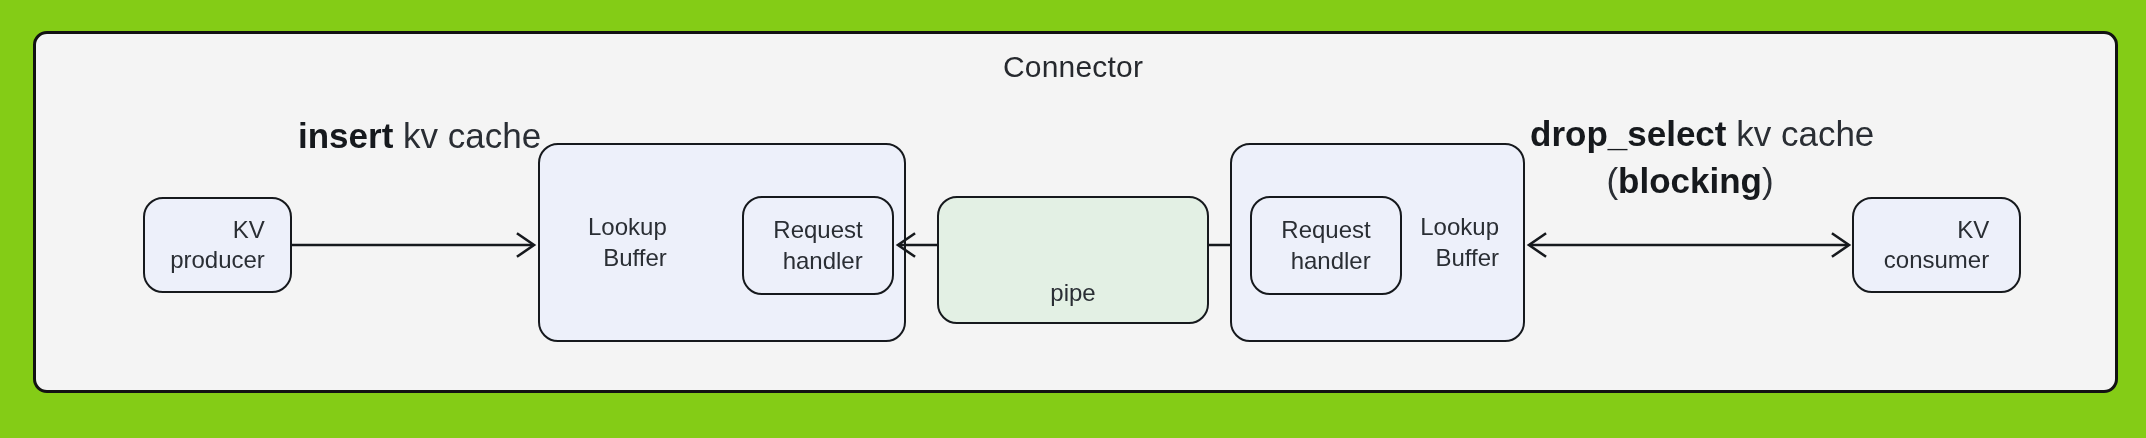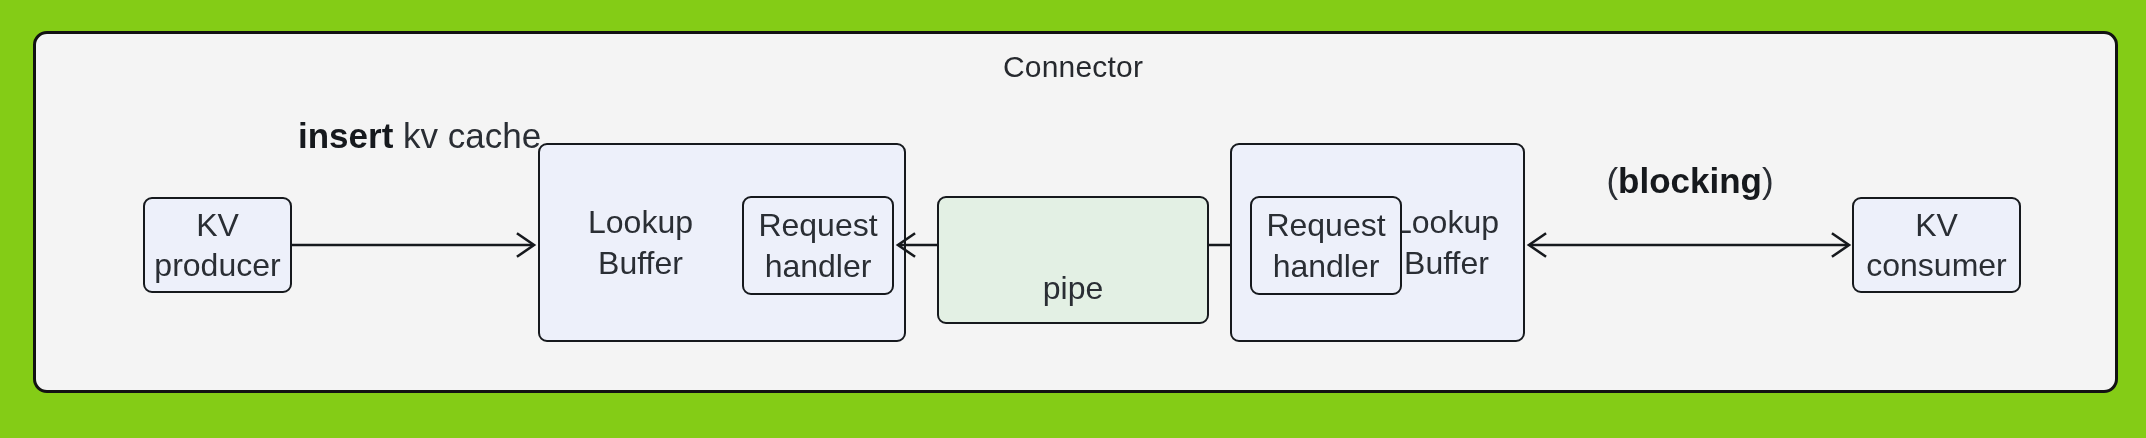--- a/index.html
+++ b/index.html
@@ -40,27 +40,27 @@
     font-size: 30px;
     color: #26292e;
     letter-spacing: 0.2px;
   }
 
   
   .node {
     position: absolute;
     box-sizing: border-box;
     border: 2.6px solid #16191d;
-    border-radius: 9px;
+    border-radius: 20px;
     display: flex;
     align-items: center;
     justify-content: center;
-    text-align: center;
+    text-align: right;
     line-height: 1.26;
-    font-size: 32px;
+    font-size: 24px;
     color: #2a2e34;
   }
   .node.blue  { background: #edf0fa; }
   .node.green { background: #e3f0e4; }
 
   .node-label { pointer-events: none; white-space: pre-line; }
 
   
   #kv-producer { left: 143px; top: 197px; width: 149px; height: 96px; }
   
@@ -168,21 +168,21 @@
     <span class="node-label">Request
 handler</span>
   </div>
 
   <svg class="arrow-svg" id="arrow-drop-select" style="left:1525px; top:225px;" width="330" height="40">
     <line class="arrow-line" x1="6" y1="20" x2="322" y2="20"></line>
     <polyline class="arrow-head" points="20,9 4,20 20,31"></polyline>
     <polyline class="arrow-head" points="308,9 324,20 308,31"></polyline>
   </svg>
   <div class="edge-label" id="label-drop-select">
-    <br>
+    <span><b>drop_select</b><span> kv cache</span></span><br>
     <span><span>(</span><b>blocking</b><span>)</span></span>
   </div>
 
   <div class="node blue" id="kv-consumer">
     <span class="node-label">KV
 consumer</span>
   </div>
 
 </div>
 

